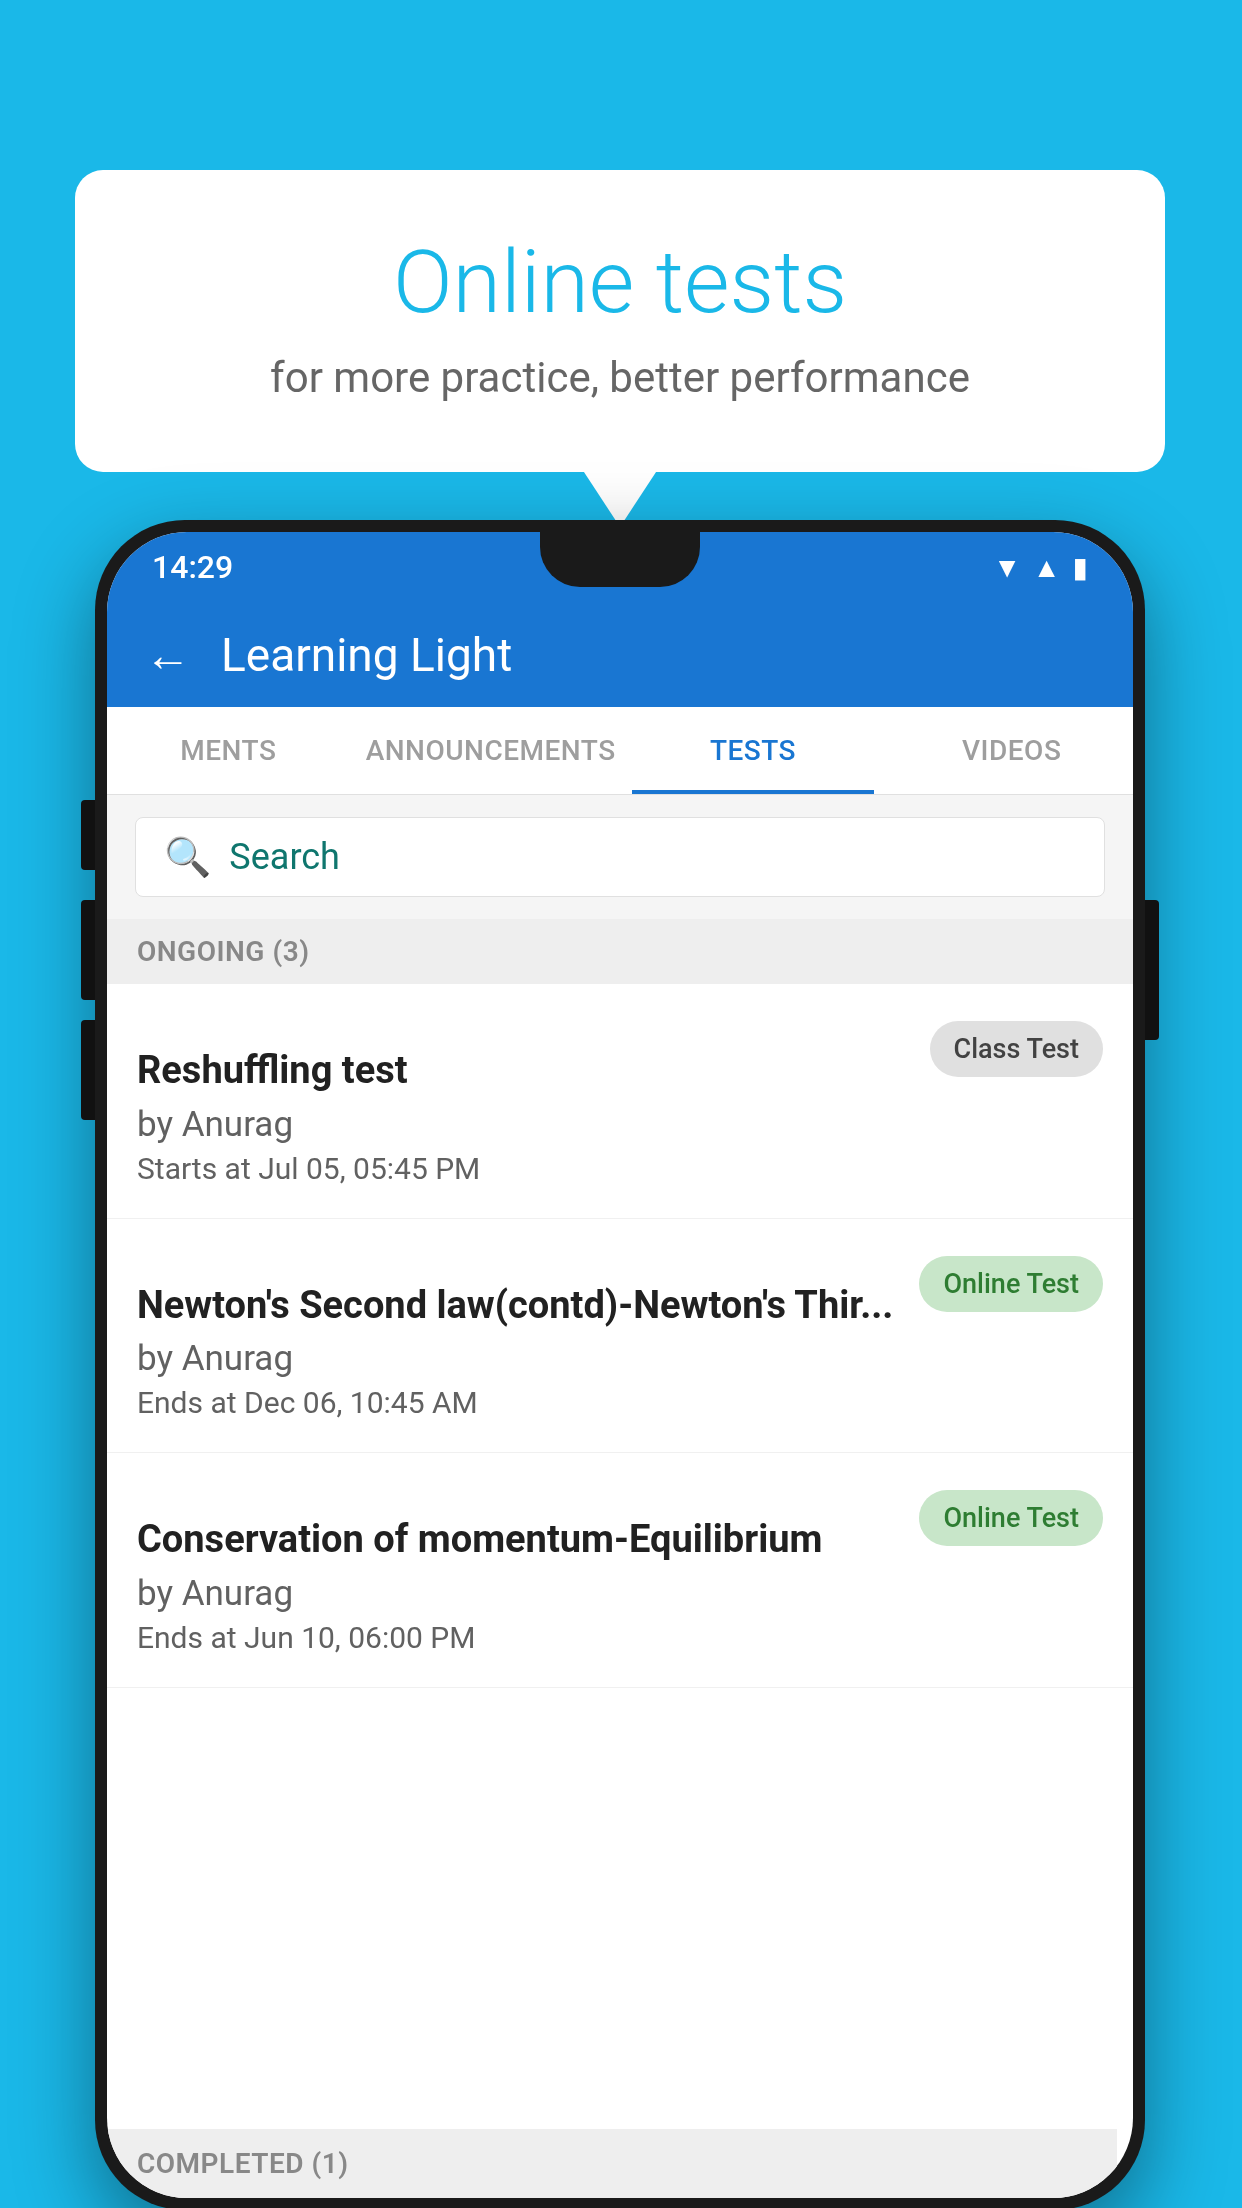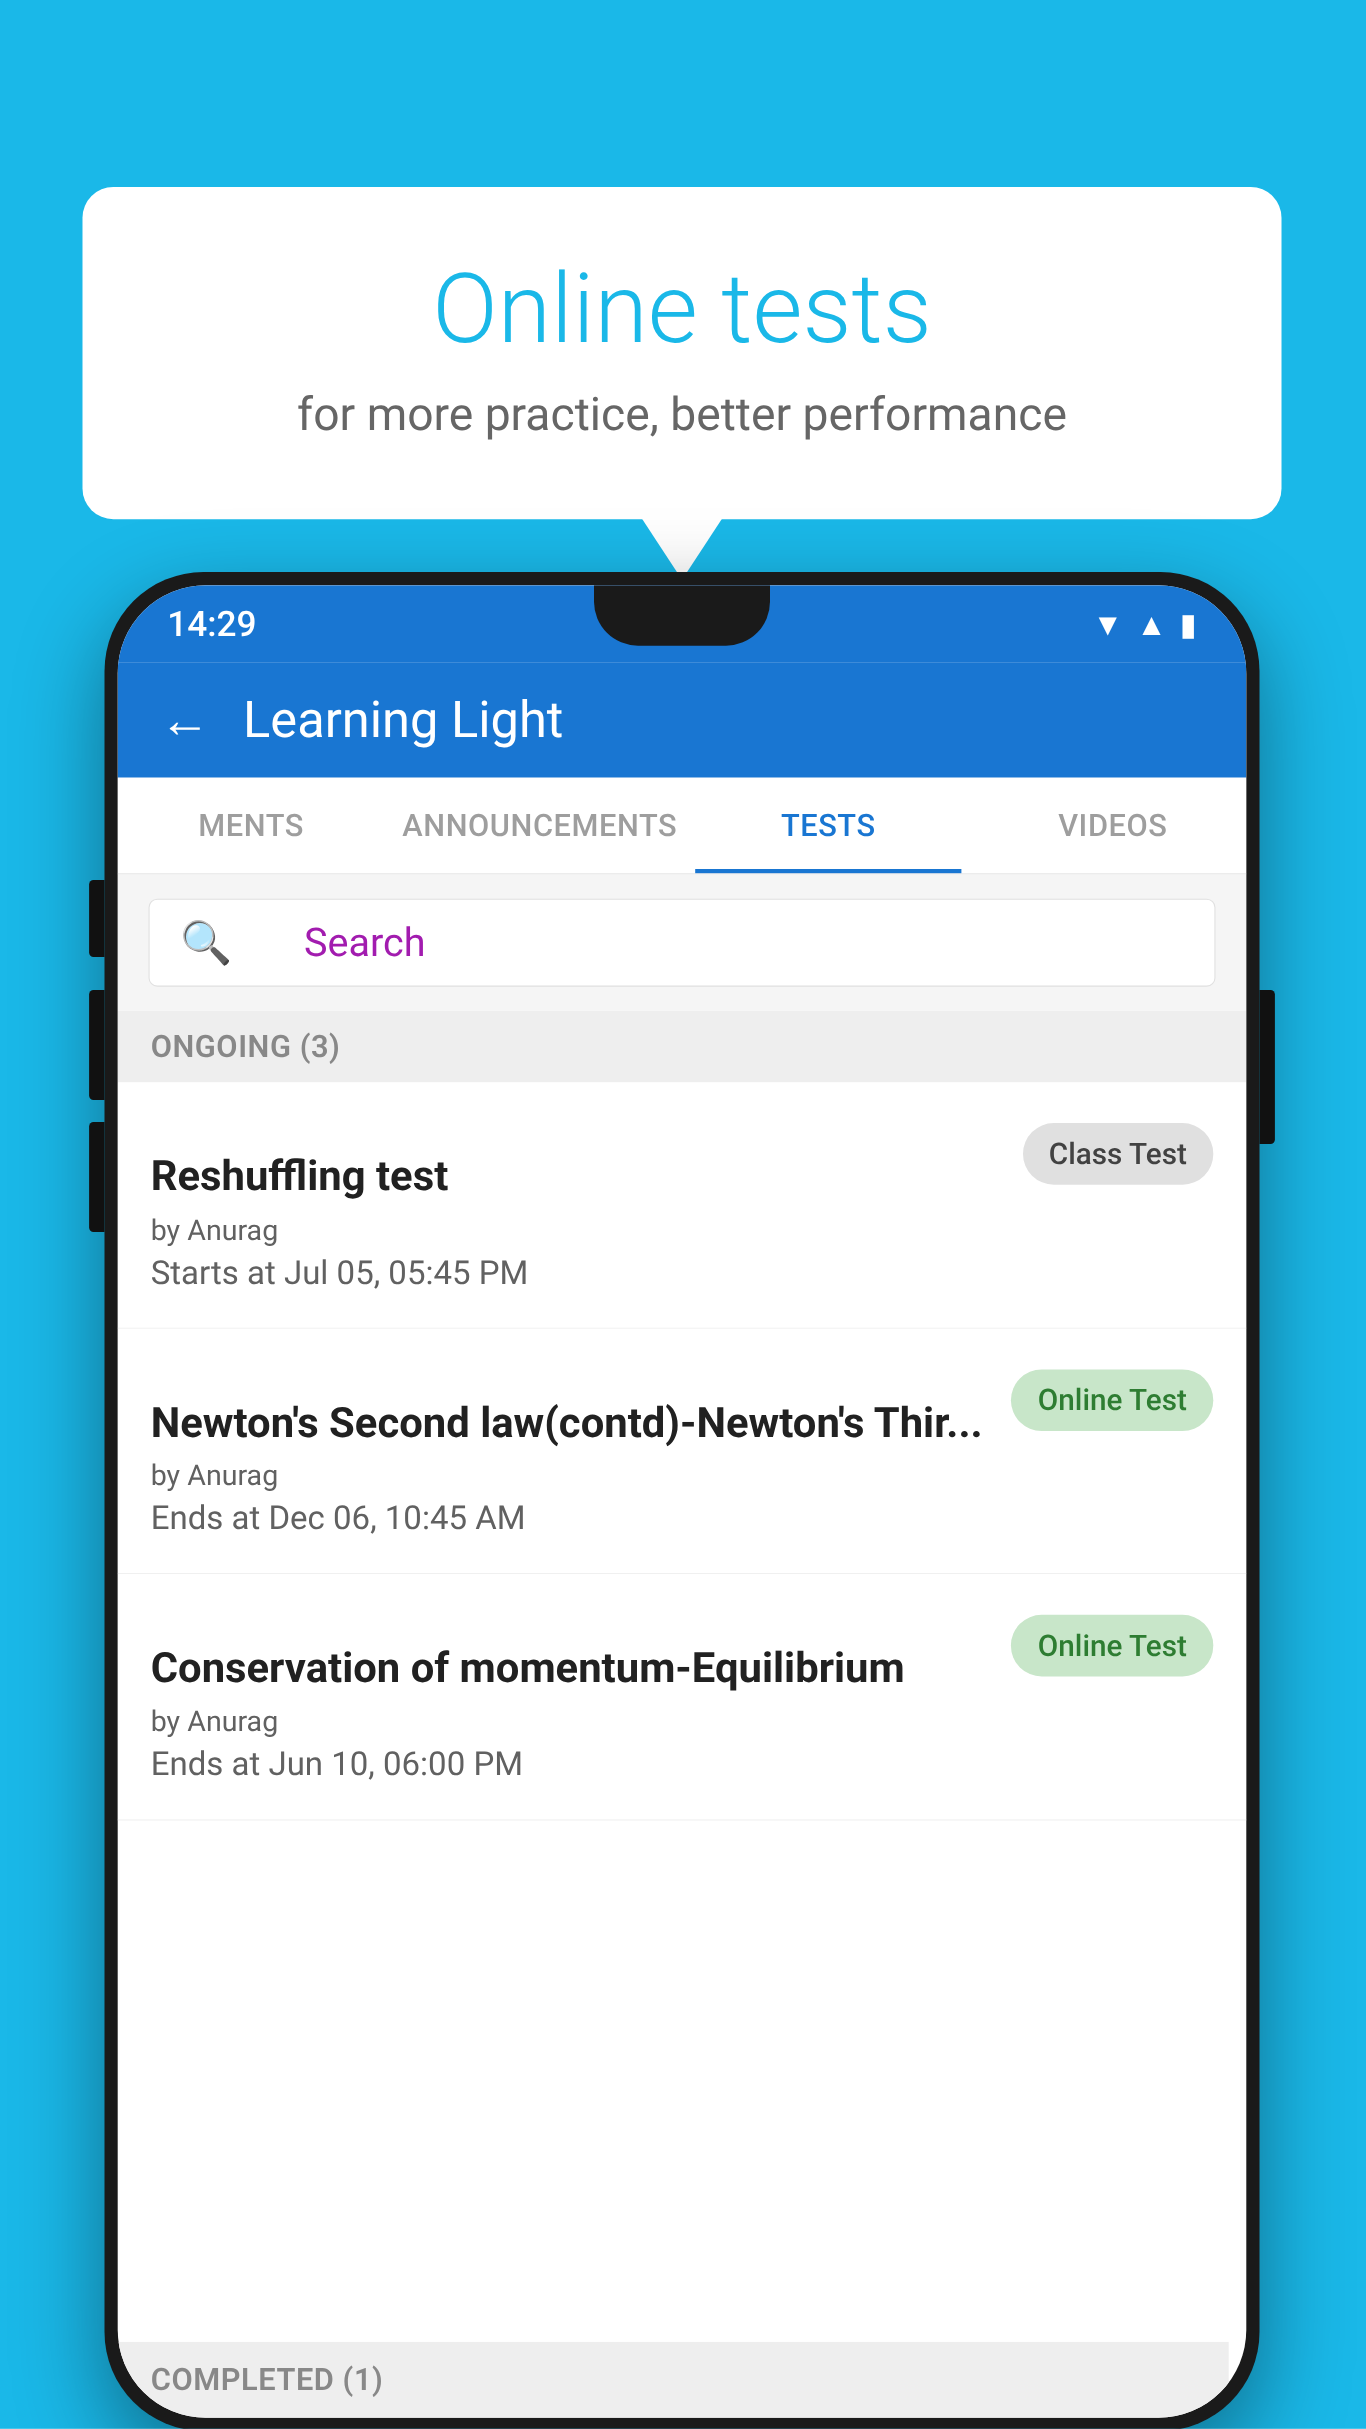--- a/index.html
+++ b/index.html
@@ -185,22 +185,21 @@
       padding: 0 28px;
       gap: 18px;
       border: 1px solid #e0e0e0;
     }
     .search-icon-svg {
       color: #9e9e9e;
       font-size: 38px;
     }
     .search-placeholder {
       font-size: 36px;
-      color: #a21caf;
-      margin-left: 47px;
+      color: #0f766e;
     }
 
     
     .section-header {
       background: #eeeeee;
       padding: 16px 30px;
     }
     .section-label {
       font-size: 28px;
       color: #888;
@@ -224,21 +223,21 @@
       margin-top: 32px;
     }
     .test-name {
       font-size: 38px;
       font-weight: 700;
       color: #212121;
       margin-bottom: 10px;
       line-height: 1.2;
     }
     .test-author {
-      font-size: 26px;
+      font-size: 35px;
       color: #616161;
       margin-bottom: 6px;
     }
     .test-date {
       font-size: 30px;
       color: #616161;
     }
     .test-badge {
       border-radius: 30px;
       padding: 12px 24px;

